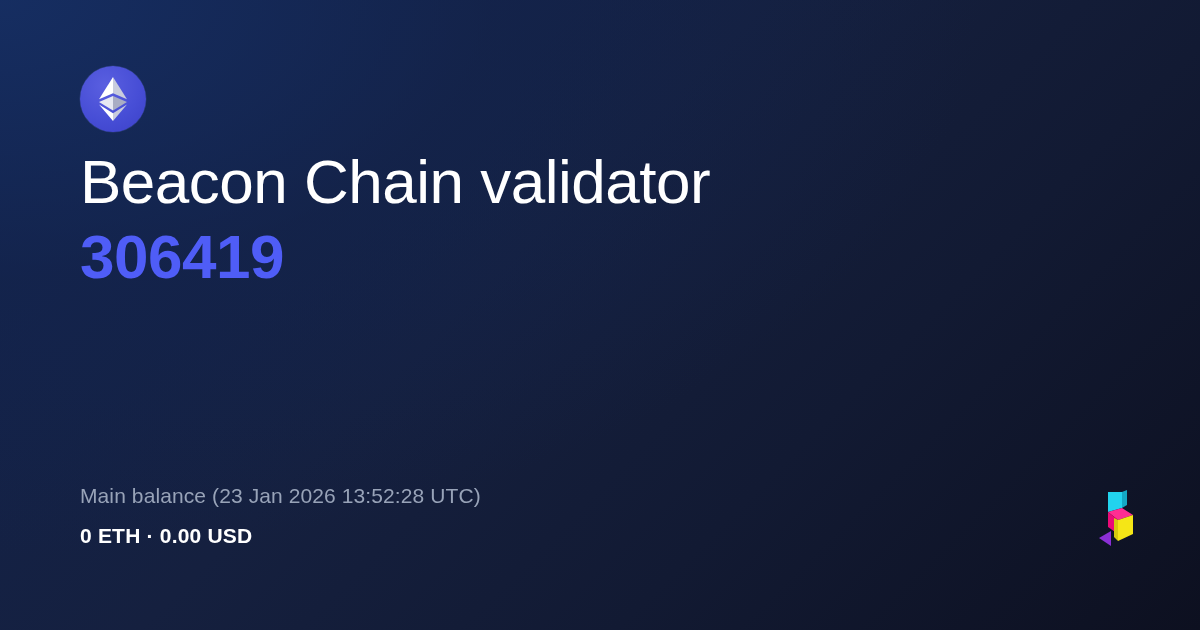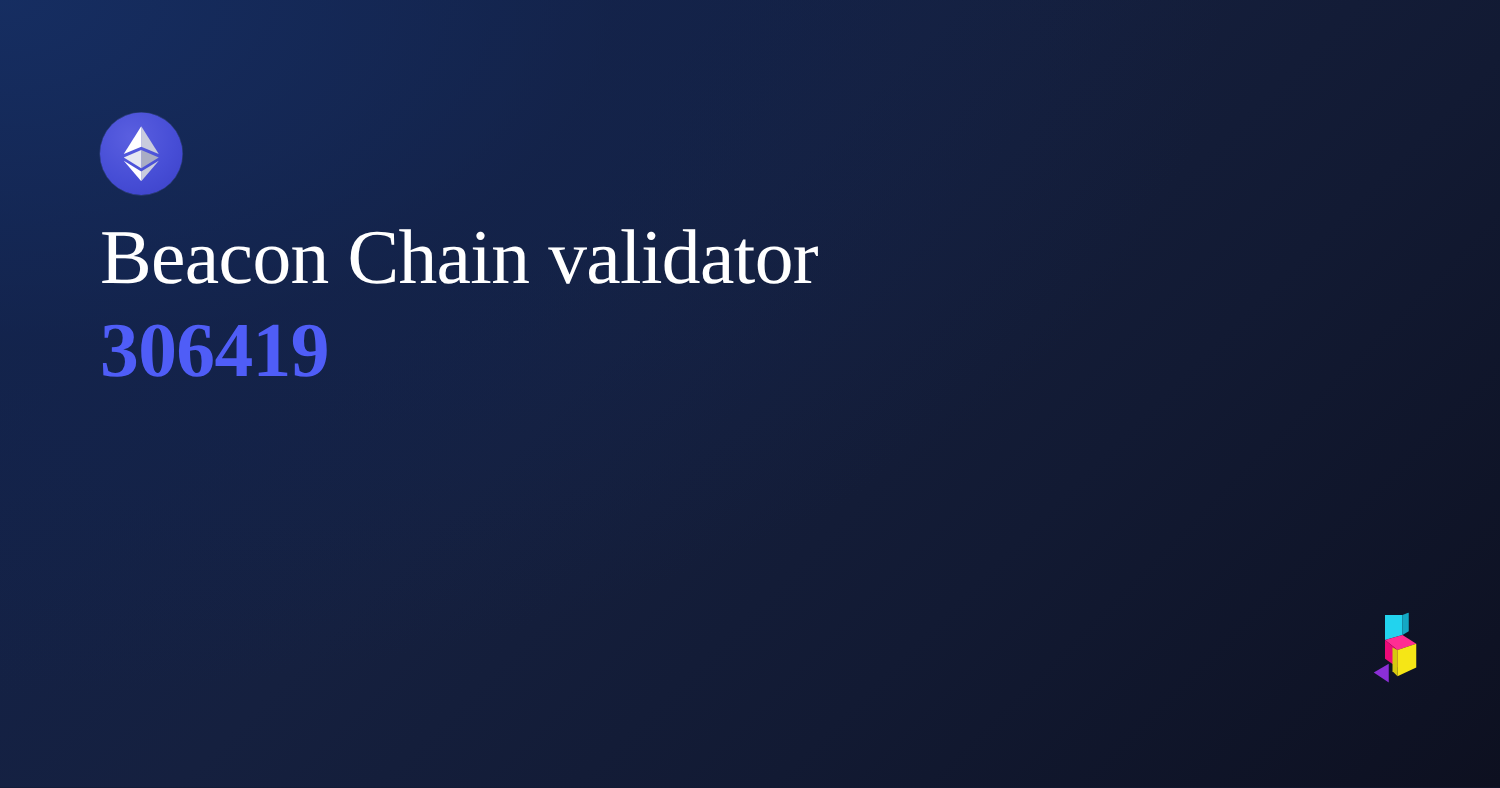--- a/index.html
+++ b/index.html
@@ -14,23 +14,22 @@
     width: 1200px;
     height: 630px;
     background:
       radial-gradient(120% 130% at 0% 0%, rgba(22,46,98,0.95) 0%, rgba(19,36,78,0.55) 34%, rgba(14,20,44,0.0) 68%),
       linear-gradient(135deg, #122450 0%, #15203f 42%, #121a33 68%, #0d1020 100%);
     overflow: hidden;
   }
   .content {
     position: absolute;
     left: 80px;
-    top: 90px;
+    top: 66px;
     width: 1000px;
-    font-family: Liberation Serif, serif;
   }
 
   
   .eth-badge {
     width: 66px;
     height: 66px;
     border-radius: 50%;
     background: radial-gradient(circle at 38% 30%, #5a5fe0 0%, #474ed6 55%, #3b40c8 100%);
     display: flex;
     align-items: center;
@@ -106,20 +105,24 @@
       </svg>
     </div>
 
     <div class="title-block">
       <div class="title-main">Beacon Chain validator</div>
       <div class="title-id">306419</div>
     </div>
 
   </div>
 
+  <div class="stats">
+    <div class="stat-label">Main balance (23 Jan 2026 13:52:28 UTC)</div>
+    <div class="stat-value">0 ETH · 0.00 USD</div>
+  </div>
 
   <div class="brand-logo">
     <svg width="44" height="60" viewBox="0 0 44 60" aria-hidden="true">
 
       <polygon points="14,2 28,2 28,18 14,22" fill="#22d3ee"></polygon>
       <polygon points="28,2 28,18 33,15 33,0" fill="#14a8c4"></polygon>
 
       <polygon points="14,22 28,18 39,25 24,30" fill="#ff2d92"></polygon>
       <polygon points="14,22 24,30 24,44 14,37" fill="#ec0a78"></polygon>
 

